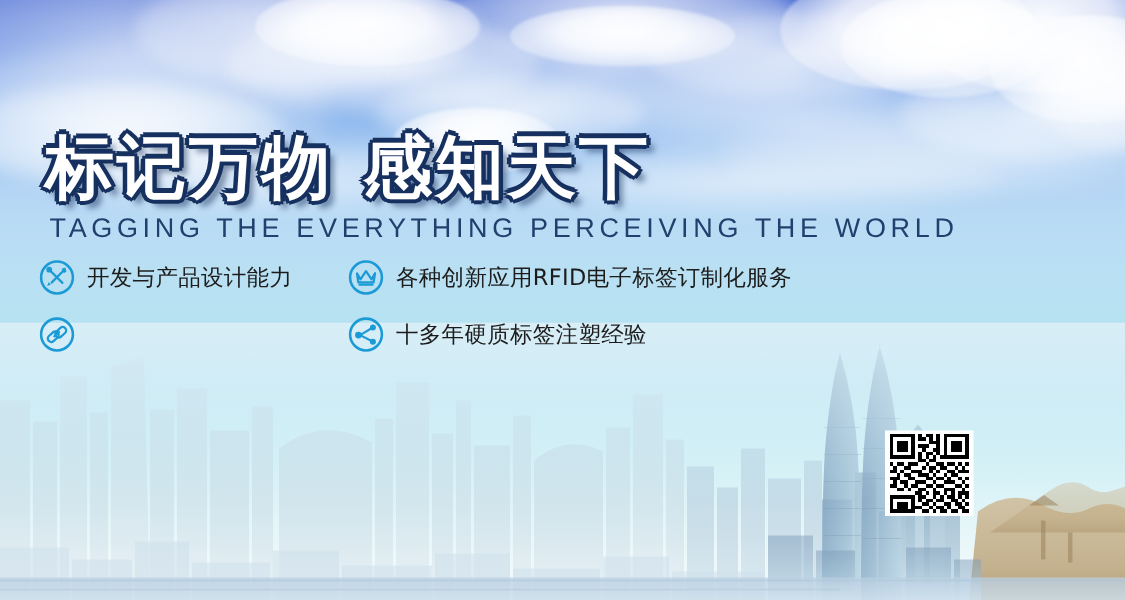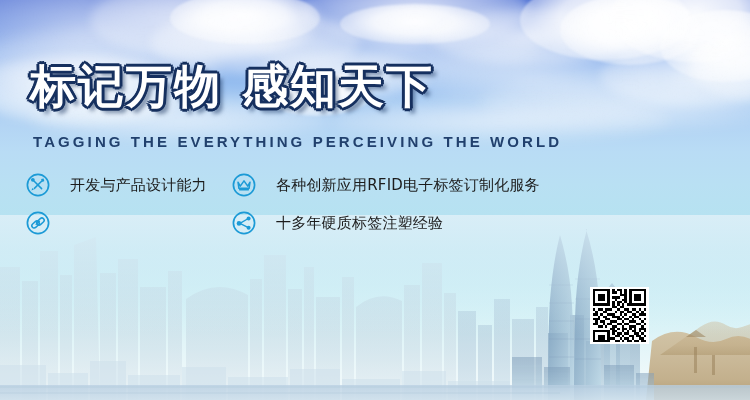--- a/index.html
+++ b/index.html
@@ -60,64 +60,64 @@
         rgba(255,255,255,.25) 55%,
         rgba(255,255,255,0) 100%);
   }
 
   
   .city { position:absolute; left:0; bottom:0; width:750px; height:185px; }
   .city svg { display:block; width:750px; height:185px; }
 
   
   .headline-block {
-    position:absolute; left:30px; top:61px;
+    position:absolute; left:30px; top:86px;
     z-index:30;
   }
   .headline {
     font-size:46px;
     line-height:50px;
     font-weight:bold;
     color:#ffffff;
     letter-spacing:2px;
     white-space:nowrap;
     text-shadow:
        -2px -2px 0 #16305f,  2px -2px 0 #16305f,
        -2px  2px 0 #16305f,  2px  2px 0 #16305f,
        -3px  0   0 #16305f,  3px  0   0 #16305f,
         0   -3px 0 #16305f,  0    3px 0 #16305f,
         5px  5px 4px rgba(18,45,90,.55);
     font-family:"DejaVu Sans","Liberation Sans",sans-serif;
   }
   .headline .gap { display:inline-block; width:20px; }
   .subhead {
-    margin-top:22px;
+    margin-top:6px;
     margin-left:3px;
-    font-size:15px;
-    font-weight:bold;
+    font-size:18px;
+    font-weight:normal;
     letter-spacing:3.1px;
     color:#21406d;
     white-space:nowrap;
     font-family:"Liberation Sans","DejaVu Sans",sans-serif;
   }
 
   
   .features {
     position:absolute; left:26px; top:166px;
     z-index:30;
     display:grid;
     grid-template-columns:206px auto;
     grid-auto-rows:38px;
     column-gap:0px;
     row-gap:0px;
   }
   .feature {
     display:flex;
     align-items:center;
-    gap:20px;
+    gap:8px;
   }
   .ficon {
     flex:0 0 auto;
     width:24px; height:24px;
     display:block;
   }
   .ftext {
     font-size:15px;
     color:#1c1c1c;
     white-space:nowrap;

